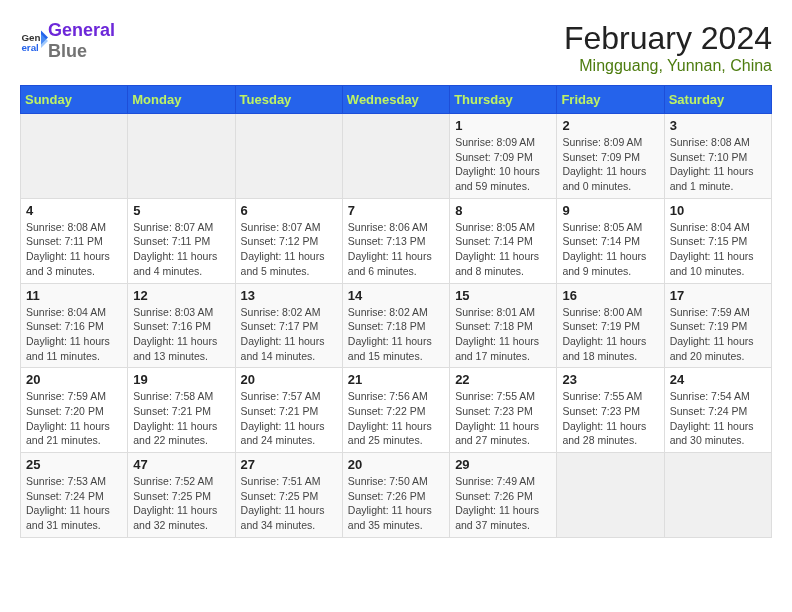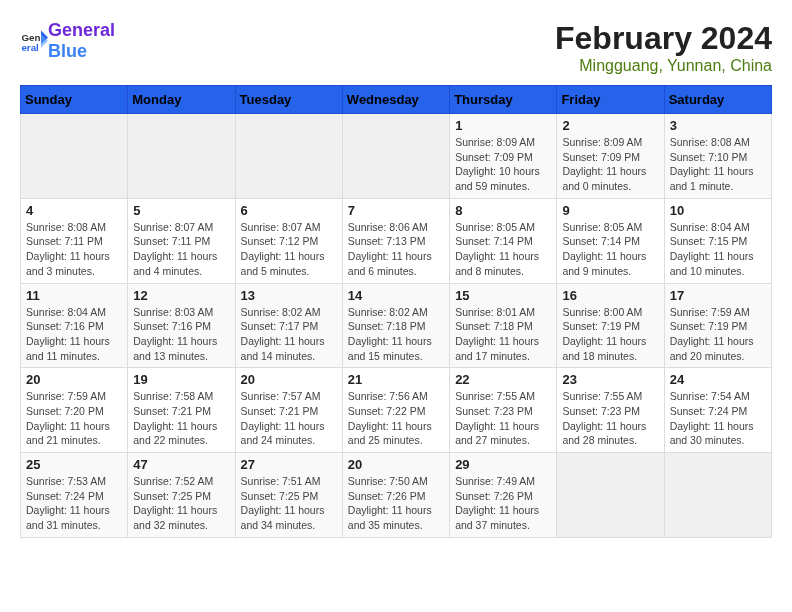--- a/index.html
+++ b/index.html
@@ -21,47 +21,47 @@
       align-items: center;
     }
     .logo-text-general {
       font-size: 18px;
       font-weight: bold;
       color: #6d28d9;
     }
     .logo-text-blue {
       font-size: 18px;
       font-weight: bold;
-      color: #3b82f6;
+      color: #737373;
       margin-top: 12px;
     }
     .logo-icon {
       width: 28px;
       height: 28px;
     }
     .title-area {
       text-align: right;
     }
     .main-title {
       font-size: 32px;
-      font-weight: bold;
+      font-weight: normal;
       color: #222;
     }
     .subtitle {
       font-size: 16px;
       color: #4d7c0f;
     }
     table {
       width: 100%;
       border-collapse: collapse;
       table-layout: fixed;
     }
     thead tr {
       background-color: #2563eb;
-      color: #000000;
+      color: #bef264;
     }
     thead th {
       padding: 6px 4px;
       font-size: 13px;
       font-weight: bold;
       text-align: left;
       border: 1px solid #1d4ed8;
     }
     tbody tr {
       background-color: #fff;

